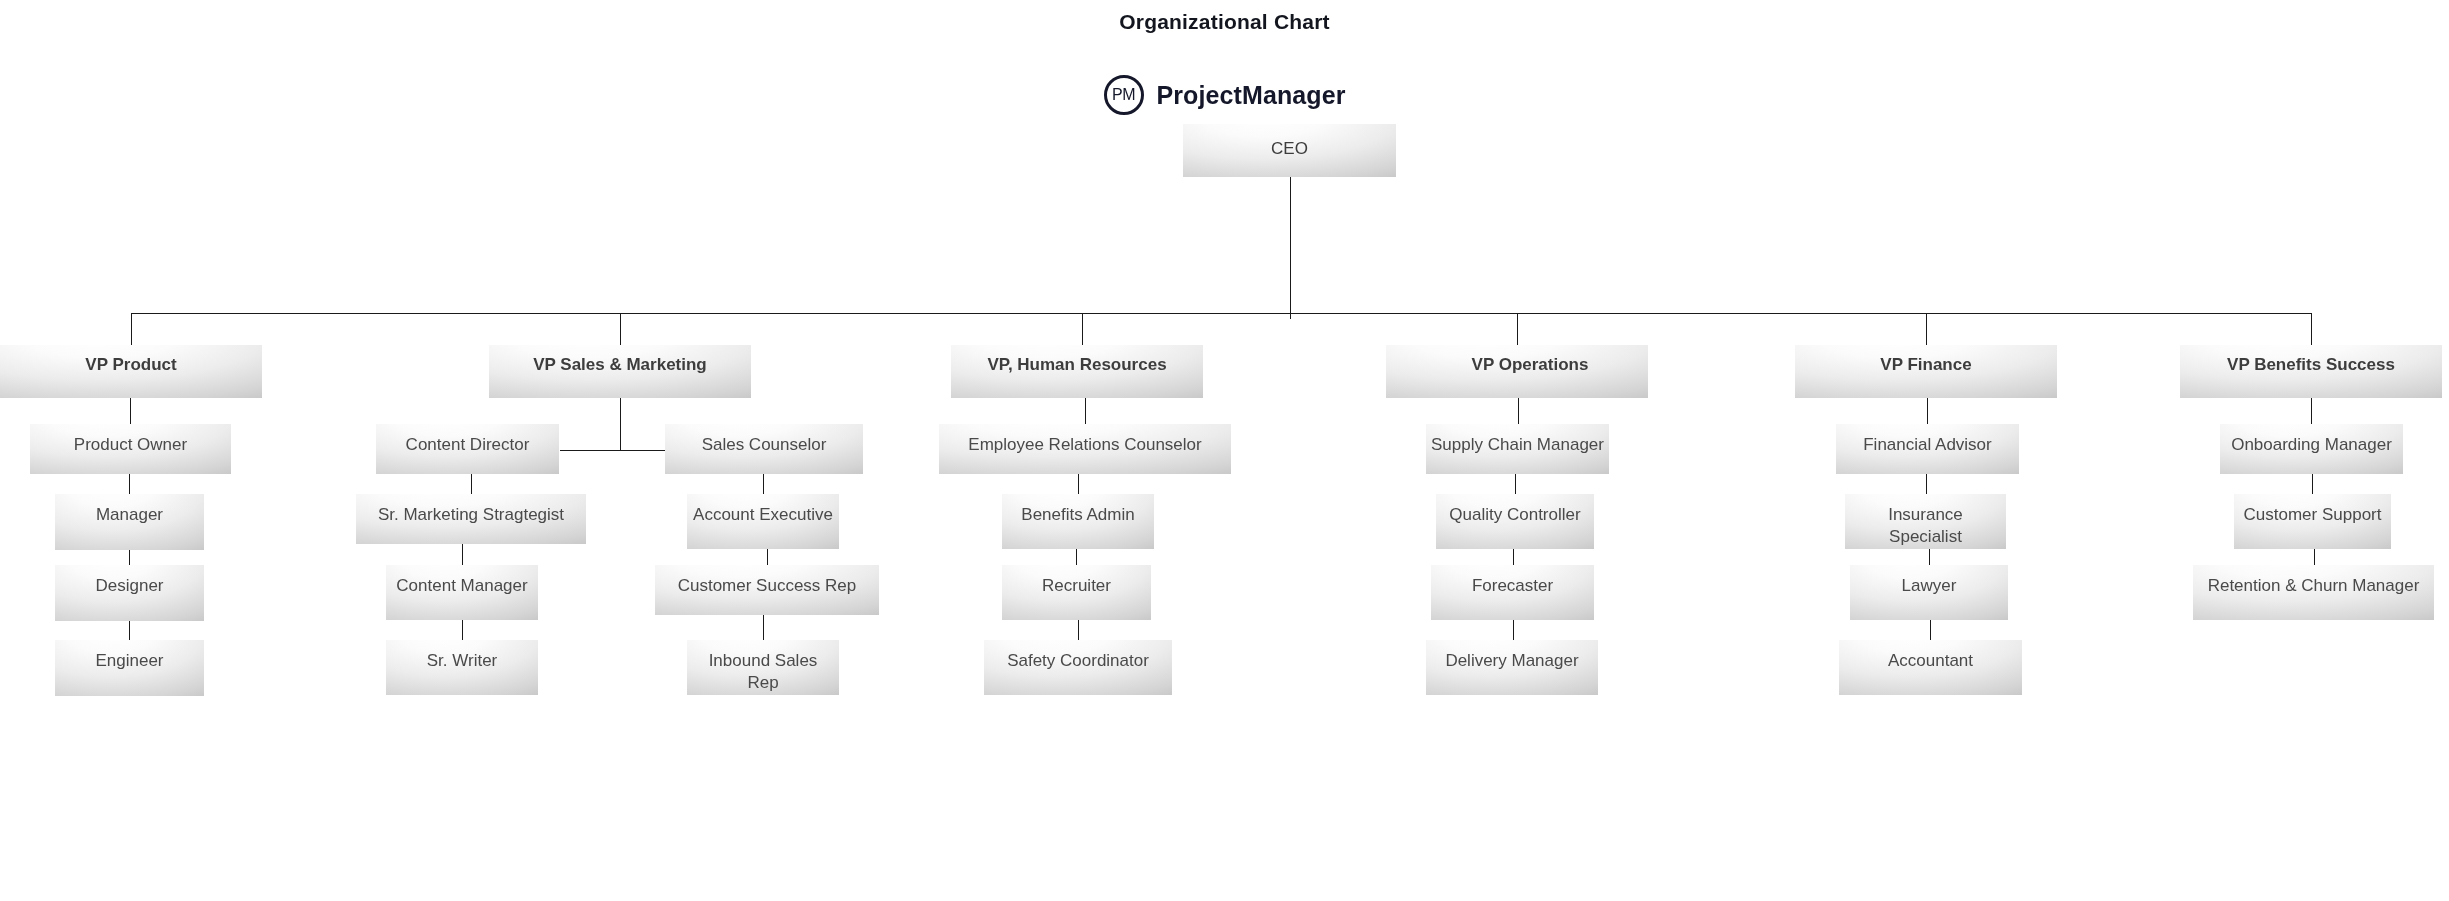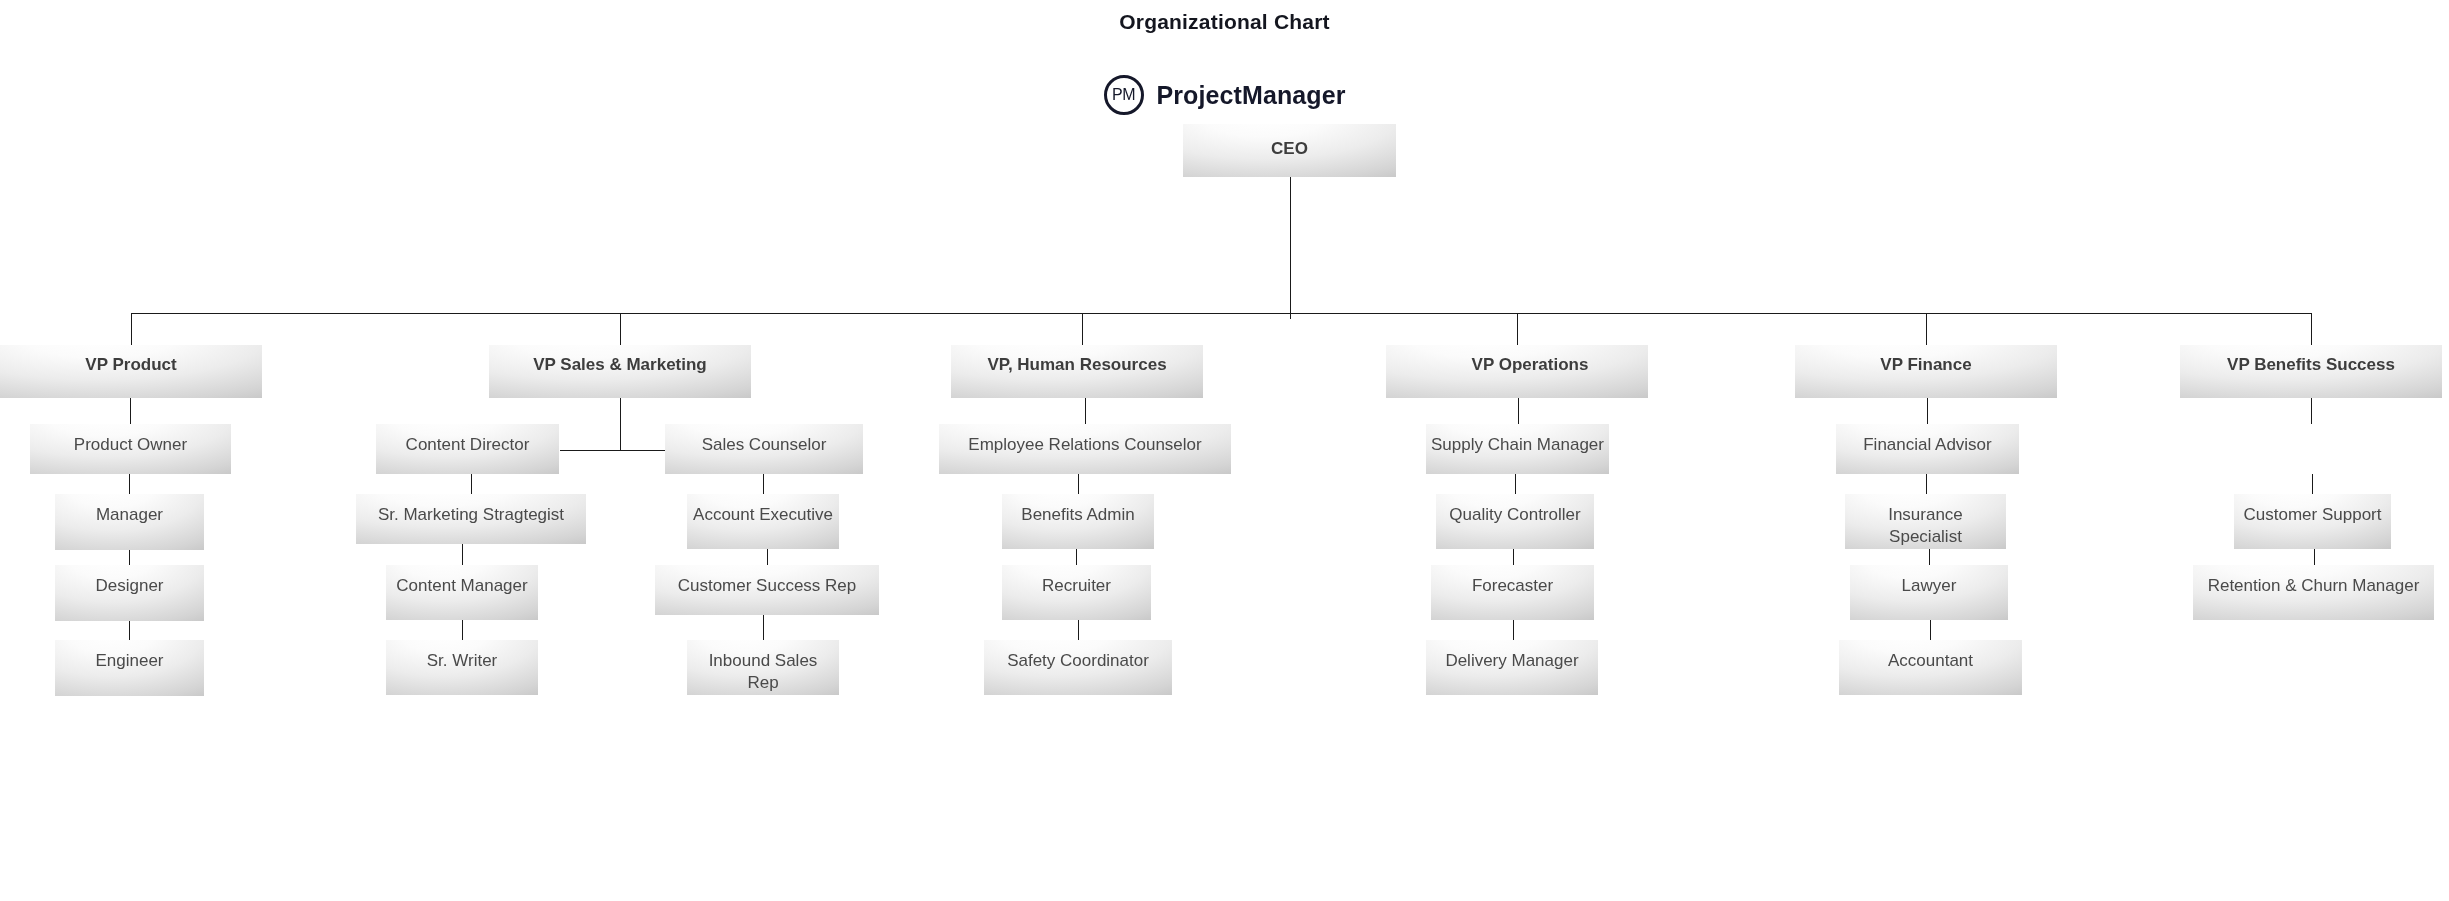--- a/index.html
+++ b/index.html
@@ -82,21 +82,21 @@
     padding: 0 5px;
   }
   .node.vp {
     font-weight: bold;
     font-size: 17px;
     color: #3d3d3d;
     align-items: flex-start;
     padding-top: 9px;
   }
   .node.root {
-    font-weight: bold;
+    font-weight: normal;
     font-size: 17px;
     color: #3d3d3d;
     align-items: flex-start;
     padding-top: 14px;
   }
   .node.leaf {
     font-weight: normal;
     font-size: 17px;
     color: #4a4a4a;
     align-items: flex-start;
@@ -253,19 +253,22 @@
     </div>
     <div class="node leaf" style="left: 1845px; top: 494px; width: 161px; height: 55px;">
       <span class="label">Insurance Specialist</span>
     </div>
     <div class="node leaf" style="left: 1850px; top: 565px; width: 158px; height: 55px;">
       <span class="label">Lawyer</span>
     </div>
     <div class="node leaf" style="left: 1839px; top: 640px; width: 183px; height: 55px;">
       <span class="label">Accountant</span>
     </div>
+    <div class="node leaf" style="left: 2220px; top: 424px; width: 183px; height: 50px;">
+      <span class="label">Onboarding Manager</span>
+    </div>
     <div class="node leaf" style="left: 2234px; top: 494px; width: 157px; height: 55px;">
       <span class="label">Customer Support</span>
     </div>
     <div class="node leaf" style="left: 2193px; top: 565px; width: 241px; height: 55px;">
       <span class="label">Retention &amp; Churn Manager</span>
     </div>
   </div>
 
 </body></html>

